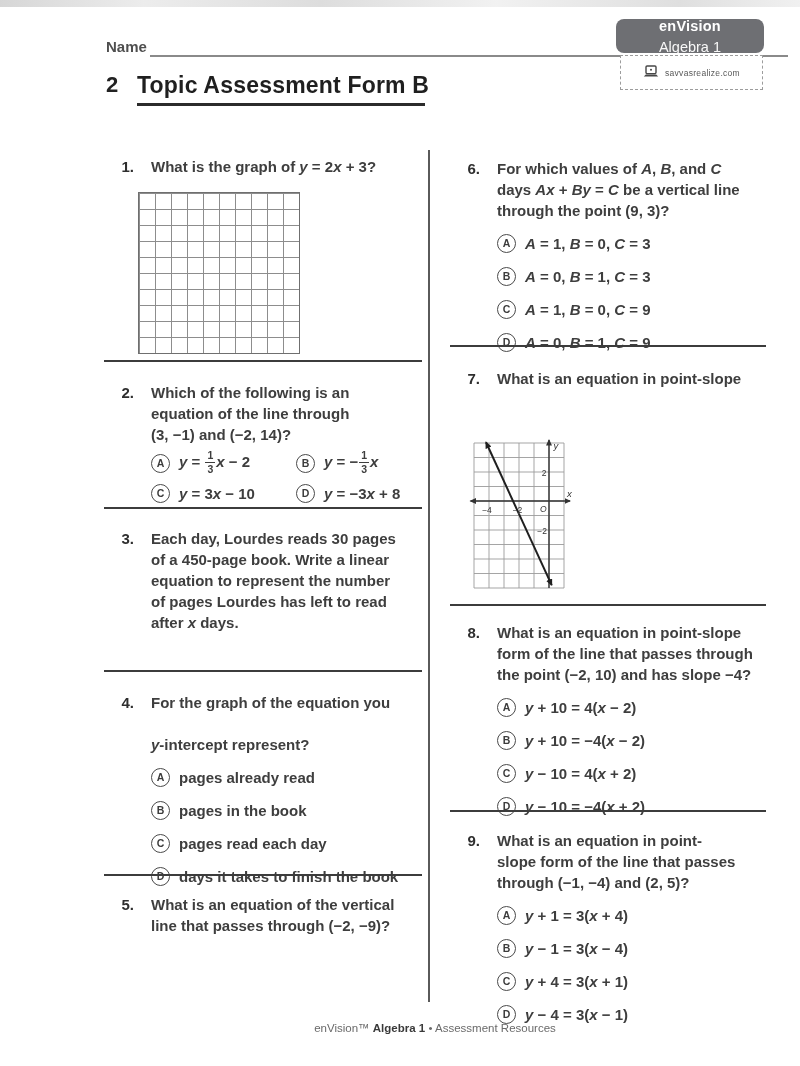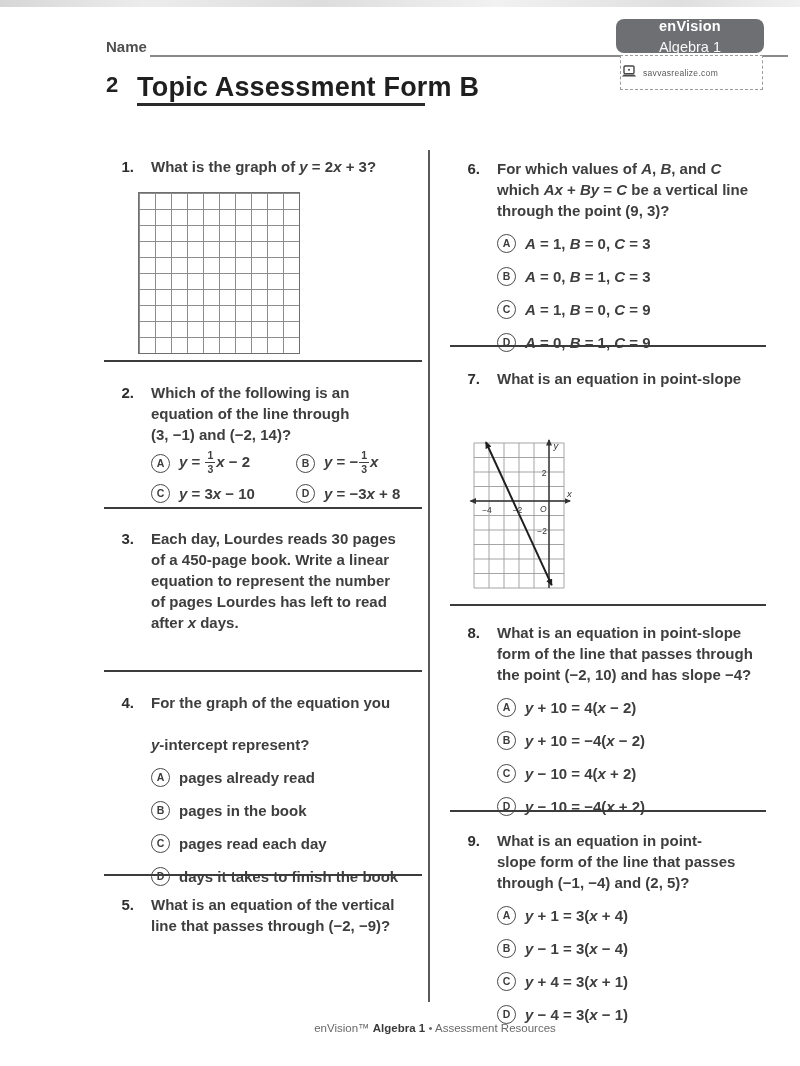--- a/index.html
+++ b/index.html
@@ -8,24 +8,24 @@
   .scan-edge{position:absolute;left:0;top:0;width:100%;height:7px;
         background:linear-gradient(90deg,#cfcfcf 0%,#e9e9e9 18%,#d7d7d7 40%,#efefef 62%,#d9d9d9 85%,#eee 100%);opacity:.85;}
   
   .name-label{position:absolute;left:106px;top:38px;font-size:15px;font-weight:600;color:#4f4f4f;}
   .name-line{position:absolute;left:150px;top:55px;width:638px;height:0;border-bottom:2px solid #8a8a8a;}
   .badge{position:absolute;left:616px;top:19px;width:148px;height:34px;background:#6e6f73;border-radius:8px;
         display:flex;align-items:center;justify-content:center;gap:5px;color:#fff;font-size:14.5px;z-index:3;flex-direction:column;}
   .badge .brand{font-weight:700;letter-spacing:.2px;}
   .badge .prod{font-weight:400;opacity:.95;}
   .realize{position:absolute;left:620px;top:55px;width:141px;height:33px;background:#fff;border:1.6px dashed #9c9c9c;
-        display:flex;align-items:center;gap:6px;z-index:2;}
+        display:flex;align-items:center;justify-content:center;gap:6px;z-index:2;}
   .realize .url{font-size:8.5px;color:#585858;letter-spacing:.3px;}
   .title-num{position:absolute;left:106px;top:72px;font-size:22px;font-weight:800;color:#222;}
-  .title-text{position:absolute;left:137px;top:72px;font-size:27px;font-weight:800;color:#1f1f1f;letter-spacing:.2px;}
+  .title-text{position:absolute;left:137px;top:72px;font-size:23px;font-weight:800;color:#1f1f1f;letter-spacing:.2px;}
   .title-underline{position:absolute;left:137px;top:103px;width:288px;height:3px;background:#2b2b2b;}
   
   .divider{position:absolute;left:428px;top:150px;width:2px;height:852px;background:#5a5a5a;}
   .sep{position:absolute;height:2px;background:#3c3c3c;}
   
   .q{position:absolute;font-size:15px;line-height:21px;font-weight:600;color:#3e3e3e;}
   .qnum{position:absolute;left:0;top:0;width:30px;text-align:right;font-weight:800;color:#2e2e2e;}
   .qbody{margin-left:47px;}
   .stem{margin:0;}
   .it{font-style:italic;}
@@ -156,21 +156,21 @@
   <section class="q" style="left:104px;top:894px;width:324px">
     <span class="qnum">5.</span>
     <div class="qbody">
         <p class="stem"><span>What is an equation of the vertical</span><br><span>line that passes through (−2, −9)?</span></p>
       </div>
   </section>
 
   <section class="q" style="left:450px;top:158px;width:318px">
     <span class="qnum">6.</span>
     <div class="qbody">
-      <p class="stem"><span>For which values of </span><span class="it">A</span><span>, </span><span class="it">B</span><span>, and </span><span class="it">C</span><br><span>which </span><span class="it">Ax</span><span> + </span><span class="it">By</span><span> = </span><span class="it">C</span><span> be a vertical line</span><br><span>through the point (9, 3)?</span></p>
+      <p class="stem"><span>For which values of </span><span class="it">A</span><span>, </span><span class="it">B</span><span>, and </span><span class="it">C</span><br><span>days </span><span class="it">Ax</span><span> + </span><span class="it">By</span><span> = </span><span class="it">C</span><span> be a vertical line</span><br><span>through the point (9, 3)?</span></p>
       <div class="opt">
         <span class="letter">A</span>
         <span><span class="it">A</span><span> = 1, </span><span class="it">B</span><span> = 0, </span><span class="it">C</span><span> = 3</span></span>
       </div>
       <div class="opt">
         <span class="letter">B</span>
         <span><span class="it">A</span><span> = 0, </span><span class="it">B</span><span> = 1, </span><span class="it">C</span><span> = 3</span></span>
       </div>
       <div class="opt">
         <span class="letter">C</span>

